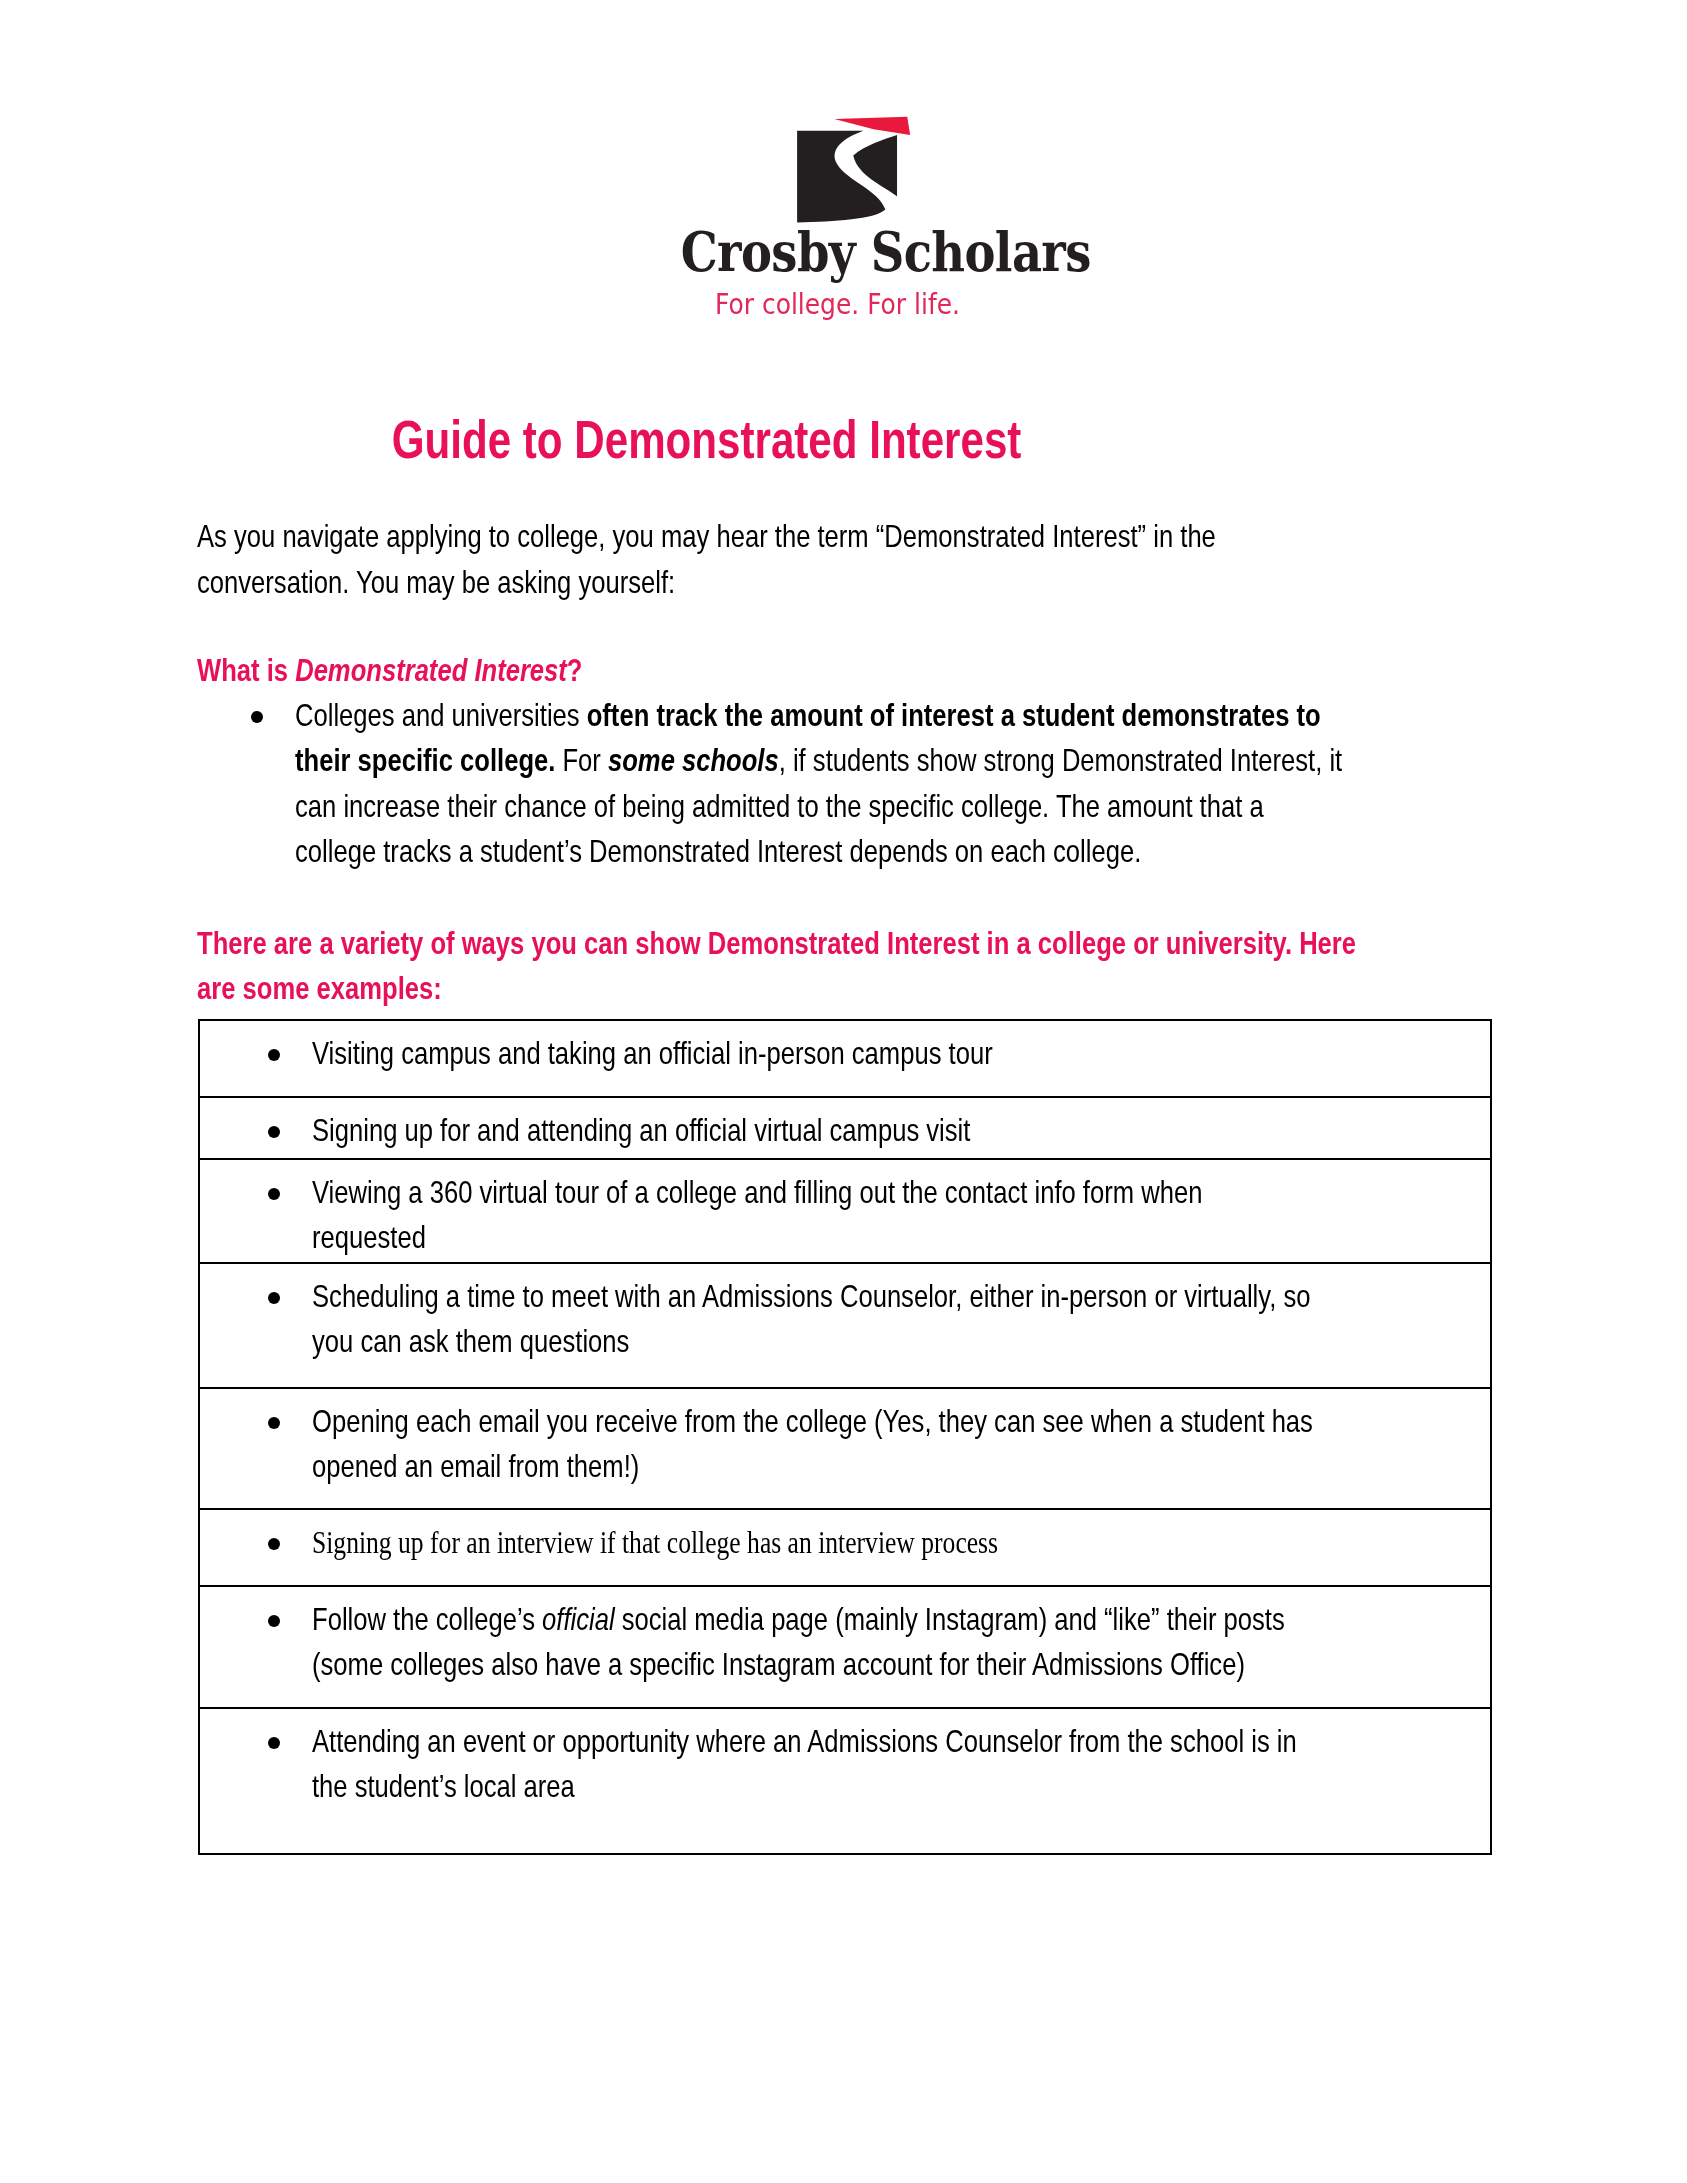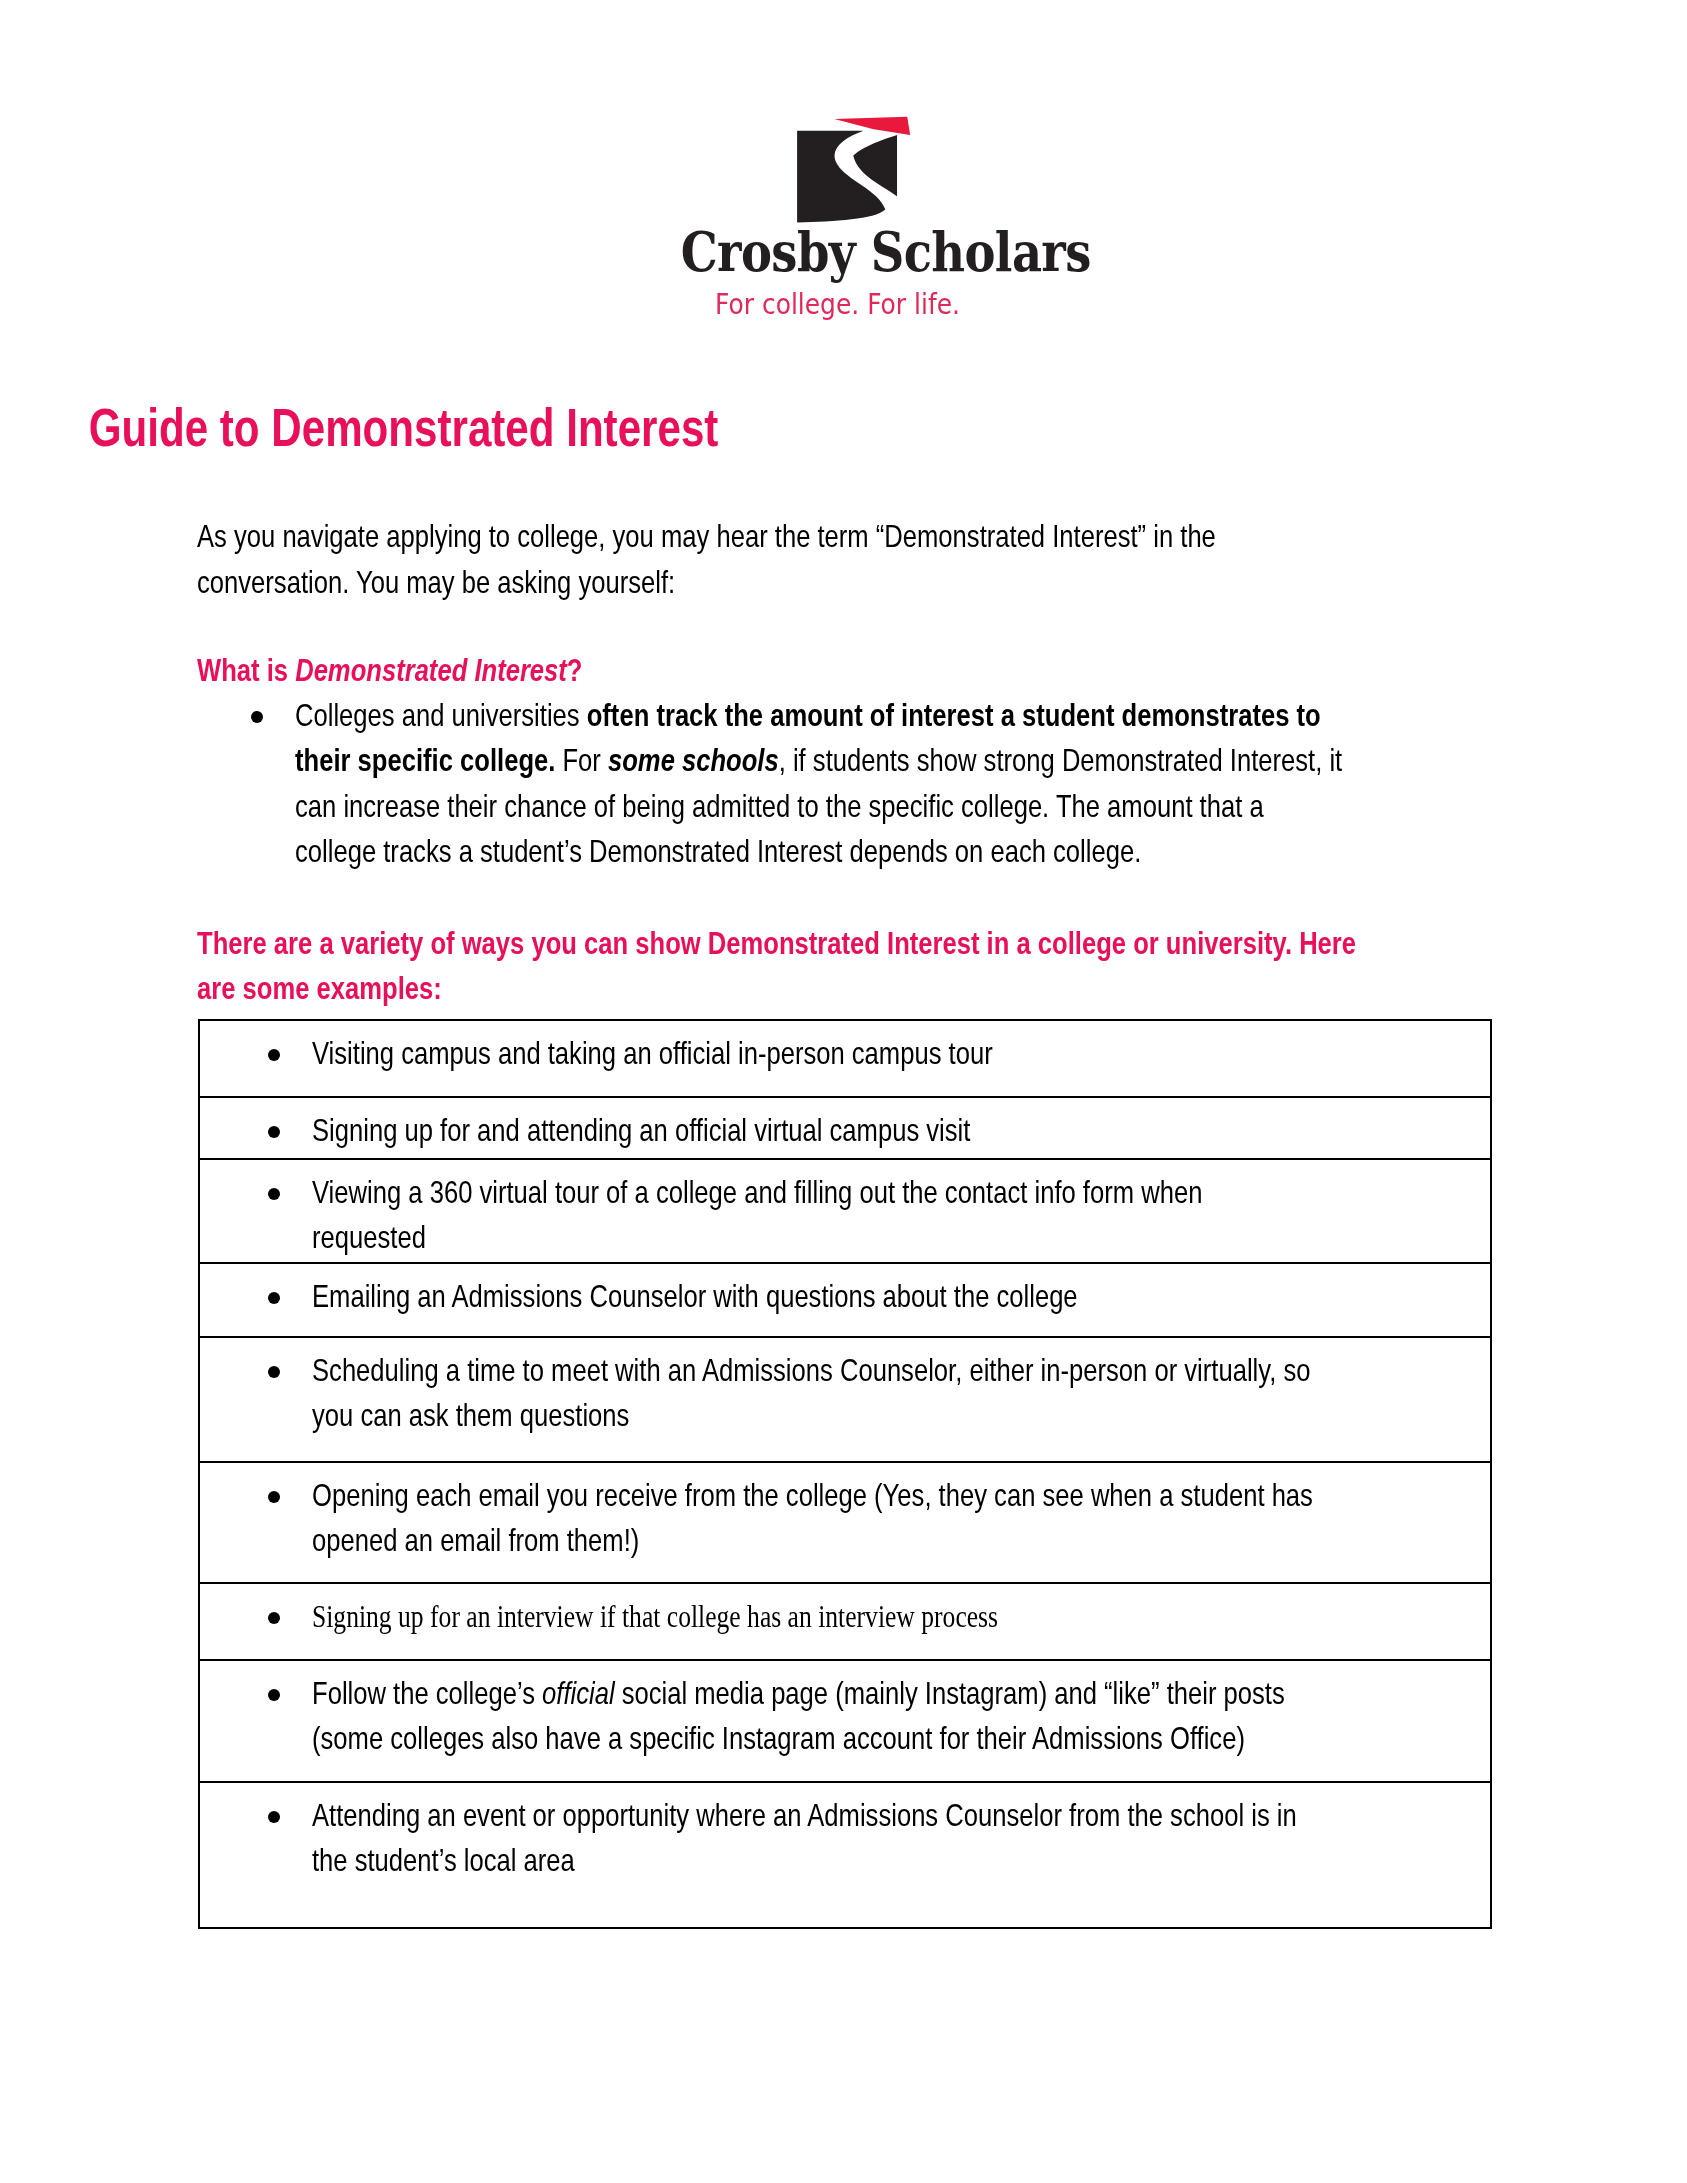--- a/index.html
+++ b/index.html
@@ -16,21 +16,21 @@
 
   
   #logo { position: absolute; left: 0; top: 0; width: 1537px; height: 343px; }
   #logo-word { position: absolute; left: 654px; top: 219px; width: 382px; text-align: center;
     font-family: "DejaVu Serif", serif; font-weight: bold; font-size: 54px; line-height: 66px;
     color: #231F20; white-space: nowrap; transform-origin: 50% 0; transform: scaleX(0.86); letter-spacing: -0.7px; }
   #logo-tag { position: absolute; left: 686px; top: 285px; width: 303px; text-align: center;
     font-family: "DejaVu Sans", sans-serif; font-size: 29px; line-height: 38px; color: #E0285A;
     white-space: nowrap; transform-origin: 50% 0; transform: scaleX(0.86); }
 
-  #title { position: absolute; left: 0; top: 394px; width: 1414px; text-align: left;
+  #title { position: absolute; left: 0; top: 406px; width: 1414px; text-align: center;
     font-weight: bold; font-size: 54px; line-height: 67px; color: #E8105A; white-space: nowrap; }
   #title span { display: inline-block; transform: scaleX(0.78); transform-origin: 50% 0; }
 
   
   #examples-table { position: absolute; left: 198px; top: 1019px; width: 1294px;
     border: 2.2px solid #000; box-sizing: border-box; }
   .row { position: relative; border-top: 2.2px solid #000; box-sizing: border-box; }
   .row:first-child { border-top: none; }
   .row .bullet { left: 68px; }
   .row .line { left: 112px; }
@@ -78,24 +78,20 @@
     </div>
     <div class="row" style="height: 62px;">
       <div class="bullet" style="left: 68px; top: 28px;"></div>
       <div class="line" style="left: 112px; top: 10.2px;"><span>Signing up for and attending an official virtual campus visit</span></div>
     </div>
     <div class="row" style="height: 104px; text-align: center;">
       <div class="bullet" style="left: 68px; top: 28px;"></div>
       <div class="line" style="left: 112px; top: 10.2px;"><span>Viewing a 360 virtual tour of a college and filling out the contact info form when</span></div>
       <div class="line" style="left: 112px; top: 55px;"><span>requested</span></div>
     </div>
-    <div class="row" style="height: 74px;">
-      <div class="bullet" style="left: 68px; top: 28px;"></div>
-      <div class="line" style="left: 112px; top: 10.2px;"><span>Emailing an Admissions Counselor with questions about the college</span></div>
-    </div>
     <div class="row" style="height: 125px;">
       <div class="bullet" style="left: 68px; top: 28px;"></div>
       <div class="line" style="left: 112px; top: 10.2px;"><span>Scheduling a time to meet with an Admissions Counselor, either in-person or virtually, so</span></div>
       <div class="line" style="left: 112px; top: 55px;"><span>you can ask them questions</span></div>
     </div>
     <div class="row" style="height: 121px;">
       <div class="bullet" style="left: 68px; top: 28px;"></div>
       <div class="line" style="left: 112px; top: 10.2px;"><span>Opening each email you receive from the college (Yes, they can see when a student has</span></div>
       <div class="line" style="left: 112px; top: 55px;"><span>opened an email from them!)</span></div>
     </div>

